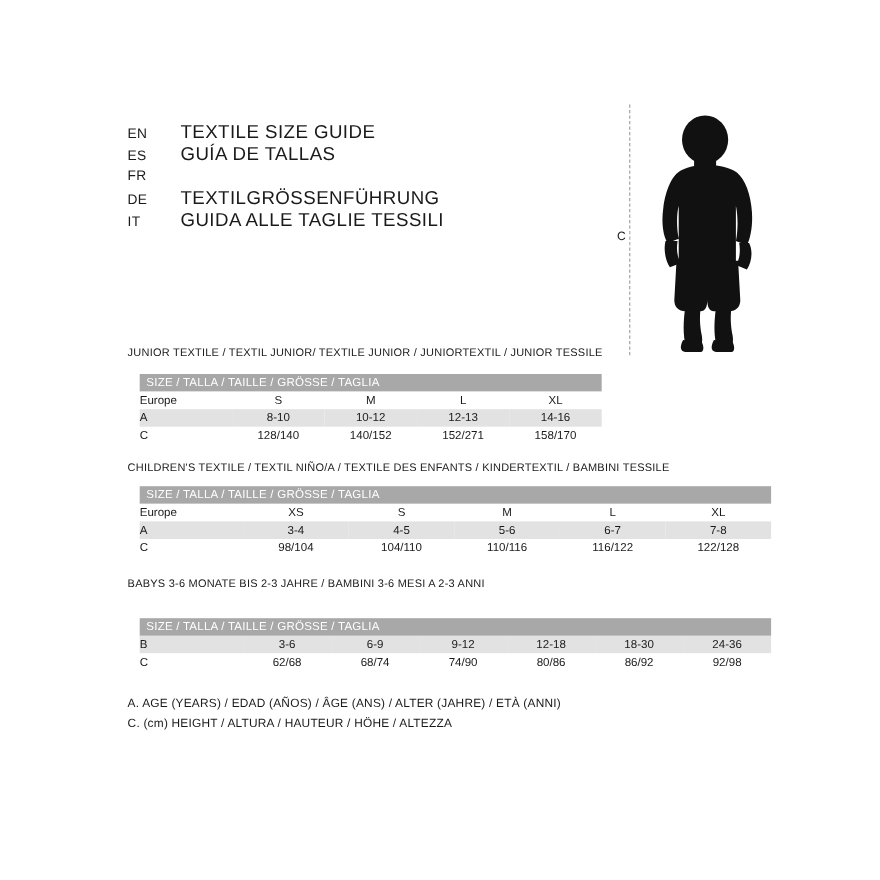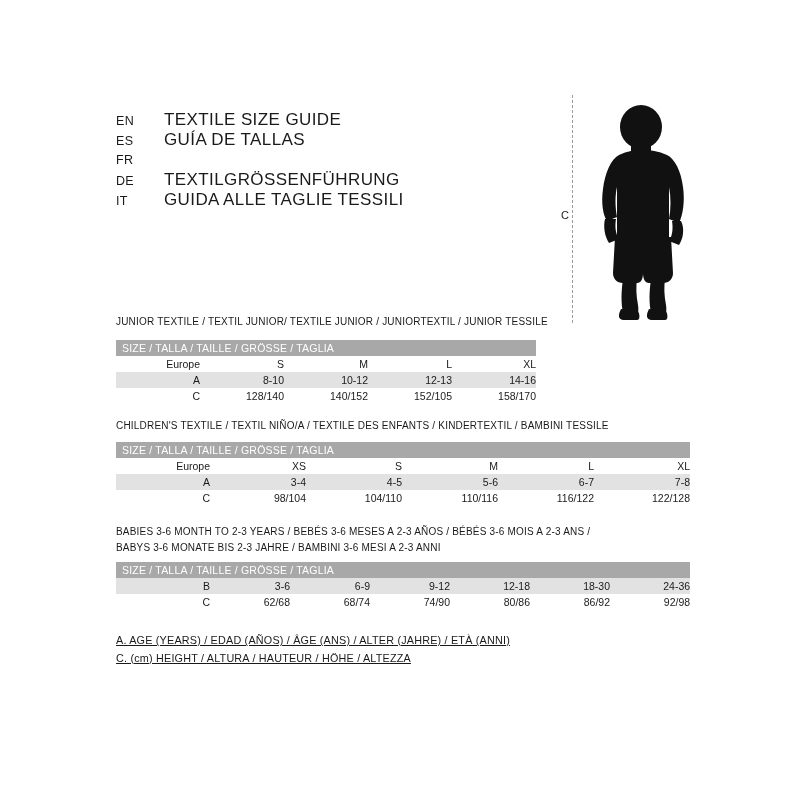--- a/index.html
+++ b/index.html
@@ -91,26 +91,26 @@
     line-height: 16px;
   }
 
   
   table.size-table {
     position: absolute;
     border-collapse: collapse;
     font-size: 10.5px;
     color: #1a1a1a;
     table-layout: fixed;
+    margin-left: 11px;
   }
   table.size-table td {
     padding: 0;
     height: 16px;
     vertical-align: middle;
-    text-align: right;
   }
   .hdr-row td {
     background: #a8a8a8;
     color: #ffffff;
     font-size: 10.5px;
     letter-spacing: 0.2px;
     height: 17px;
   }
   .hdr-row td.hdr-label {
     padding-left: 6px;
@@ -135,21 +135,21 @@
   
   .legend {
     position: absolute;
     left: 116px;
     top: 632px;
     font-size: 10.8px;
     line-height: 17.5px;
     letter-spacing: 0.2px;
     color: #1a1a1a;
   }
-  .legend div { white-space: nowrap; text-decoration: underline; }
+  .legend div { white-space: nowrap; }
 </style>
 </head>
 <body>
 
 <div class="page">
 
   <div class="title-block">
     <div class="title-row">
       <span class="title-lang">EN</span>
       <span class="title-text">TEXTILE SIZE GUIDE</span>
@@ -223,21 +223,21 @@
         <td class="rowlabel">A</td>
         <td class="val">8-10</td>
         <td class="val">10-12</td>
         <td class="val">12-13</td>
         <td class="val">14-16</td>
       </tr>
       <tr class="row-plain">
         <td class="rowlabel">C</td>
         <td class="val">128/140</td>
         <td class="val">140/152</td>
-        <td class="val">152/105</td>
+        <td class="val">152/271</td>
         <td class="val">158/170</td>
       </tr>
     </tbody>
   </table>
 
   <div class="section-heading" style="top:420px;">CHILDREN'S TEXTILE / TEXTIL NIÑO/A / TEXTILE DES ENFANTS / KINDERTEXTIL / BAMBINI TESSILE</div>
   <table class="size-table" style="left:116px; top:442px; width:574px;">
     <colgroup>
       <col style="width:94px">
         <col style="width:96px">
@@ -271,21 +271,20 @@
         <td class="val">98/104</td>
         <td class="val">104/110</td>
         <td class="val">110/116</td>
         <td class="val">116/122</td>
         <td class="val">122/128</td>
       </tr>
     </tbody>
   </table>
 
   <div class="section-heading two-line" style="top:524px;">
-    <div>BABIES 3-6 MONTH TO 2-3 YEARS / BEBÉS 3-6 MESES A 2-3 AÑOS / BÉBÉS 3-6 MOIS A 2-3 ANS /</div>
     <div>BABYS 3-6 MONATE BIS 2-3 JAHRE / BAMBINI 3-6 MESI A 2-3 ANNI</div>
   </div>
   <table class="size-table" style="left:116px; top:562px; width:574px;">
     <colgroup>
       <col style="width:94px">
         <col style="width:80px">
         <col style="width:80px">
         <col style="width:80px">
         <col style="width:80px">
         <col style="width:80px">

